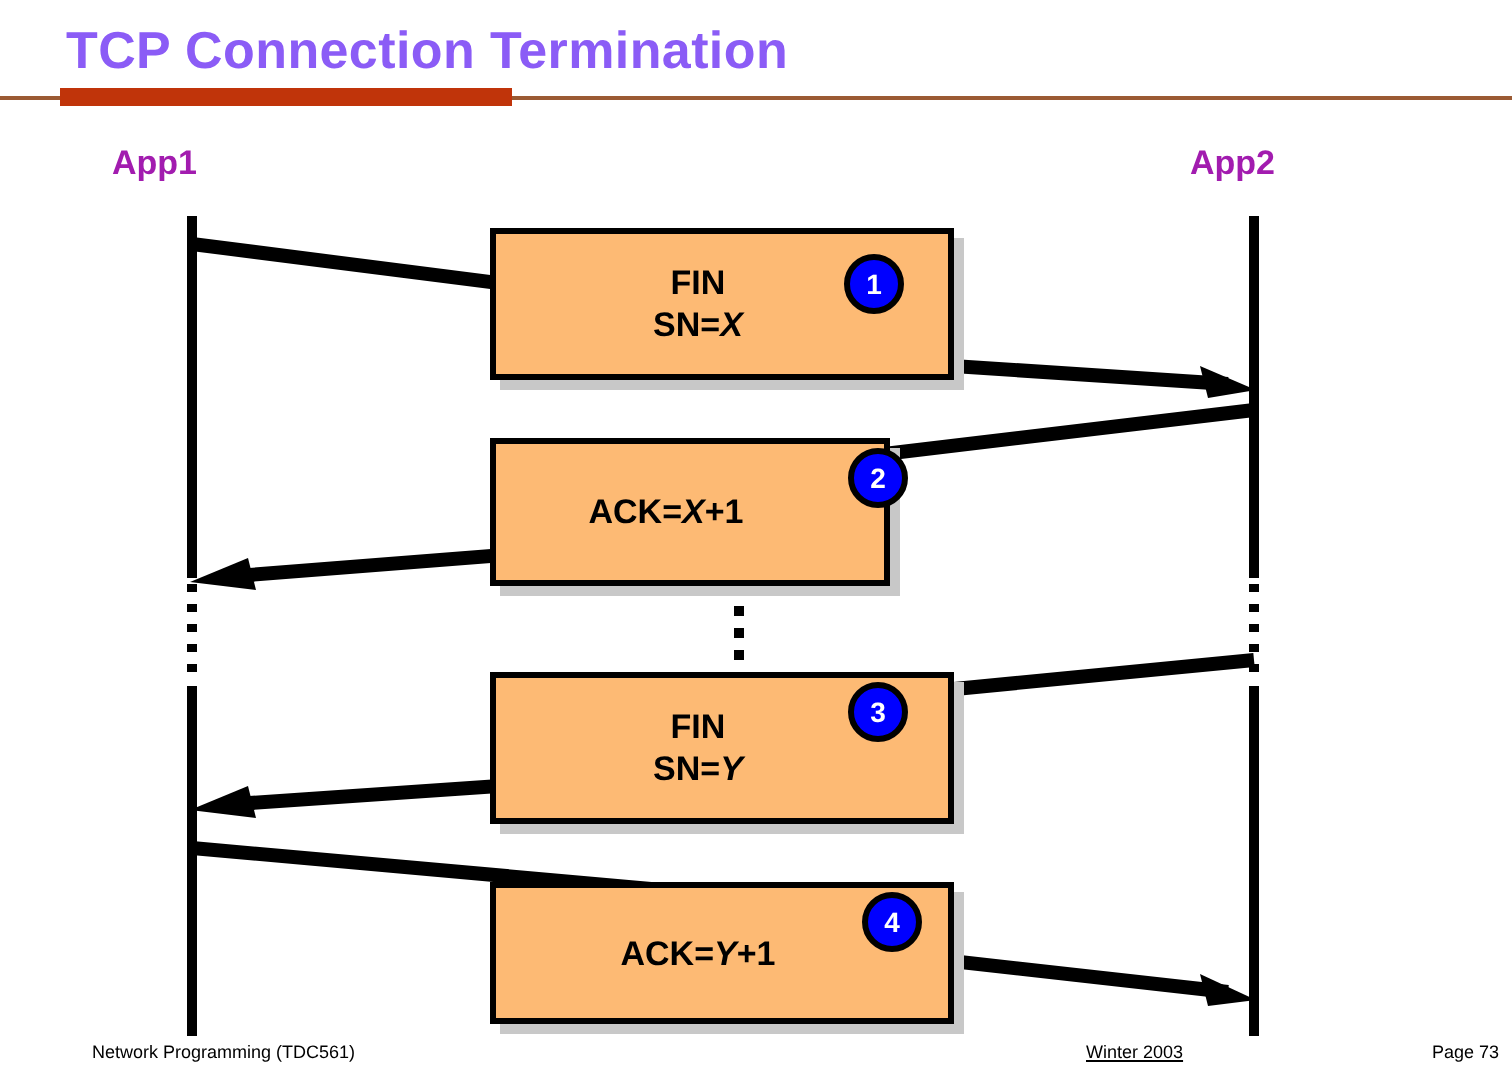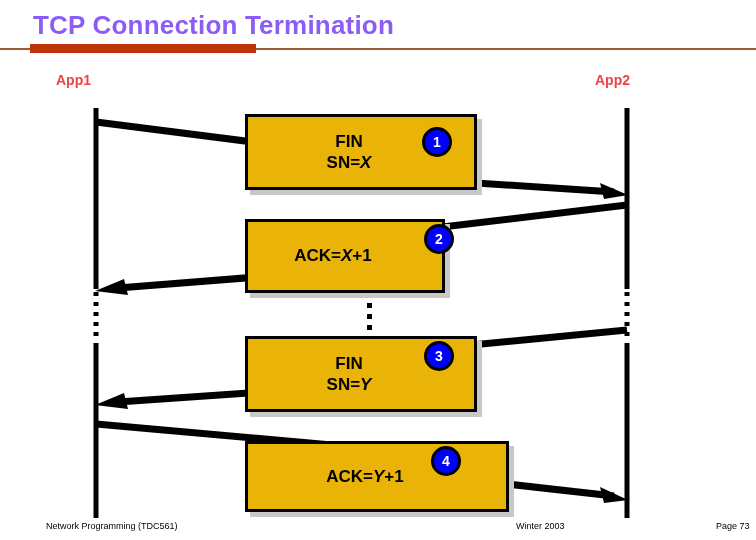--- a/index.html
+++ b/index.html
@@ -41,23 +41,23 @@
     left: 30px;
     top: 44px;
     width: 226px;
     height: 9px;
     background: #C0340A;
   }
 
   
   .app-label {
     position: absolute;
-    font-size: 14px;
-    font-weight: bold;
-    color: #ef4444;
+    font-size: 17px;
+    font-weight: bold;
+    color: #a21caf;
     white-space: nowrap;
   }
   #app1-label { left: 56px;  top: 72px; }
   #app2-label { left: 595px; top: 72px; }
 
   
   #diagram {
     position: absolute;
     left: 0;
     top: 0;
@@ -67,21 +67,21 @@
   #diagram-svg {
     position: absolute;
     left: 0;
     top: 0;
   }
 
   
   .msg-box {
     position: absolute;
     box-sizing: border-box;
-    background: #eab308;
+    background: #fdba74;
     border: 3px solid #000000;
     box-shadow: 5px 5px 0 0 #C8C8C8;
   }
   .msg-text {
     position: absolute;
     left: 0;
     top: 50%;
     transform: translateY(-50%);
     width: 100%;
     text-align: center;
@@ -128,21 +128,21 @@
   
   .footer-text {
     position: absolute;
     top: 521px;
     font-size: 9px;
     color: #000000;
     white-space: nowrap;
     margin-left: 16px;
   }
   #footer-left   { left: 30px; }
-  #footer-center { left: 500px; }
+  #footer-center { left: 527px; text-decoration: underline; }
   #footer-right  { left: 700px; text-align: center; }
 </style>
 </head>
 <body>
 
 <div id="slide-title">TCP Connection Termination</div>
 
 <div id="title-rule-thin"></div>
 <div id="title-rule-thick"></div>
 
@@ -208,21 +208,21 @@
   </div>
 
   <div class="msg-box" id="box-3" style="left:245px; top:336px; width:232px; height:76px;">
     <div class="msg-text">
       <span>FIN</span><br>
       <span>SN=</span><span class="var">Y</span><span></span>
     </div>
   </div>
   <div class="step-badge" id="badge-3" style="left:424px; top:341px;">3</div>
 
-  <div class="msg-box" id="box-4" style="left:245px; top:441px; width:264px; height:71px;">
+  <div class="msg-box" id="box-4" style="left:245px; top:441px; width:232px; height:71px;">
     <div class="msg-text">
       <span>ACK=</span><span class="var">Y</span><span>+1</span>
     </div>
   </div>
   <div class="step-badge" id="badge-4" style="left:431px; top:446px;">4</div>
 
 </div>
 
 <div class="footer-text" id="footer-left">Network Programming (TDC561)</div>
 <div class="footer-text" id="footer-center">Winter 2003</div>

